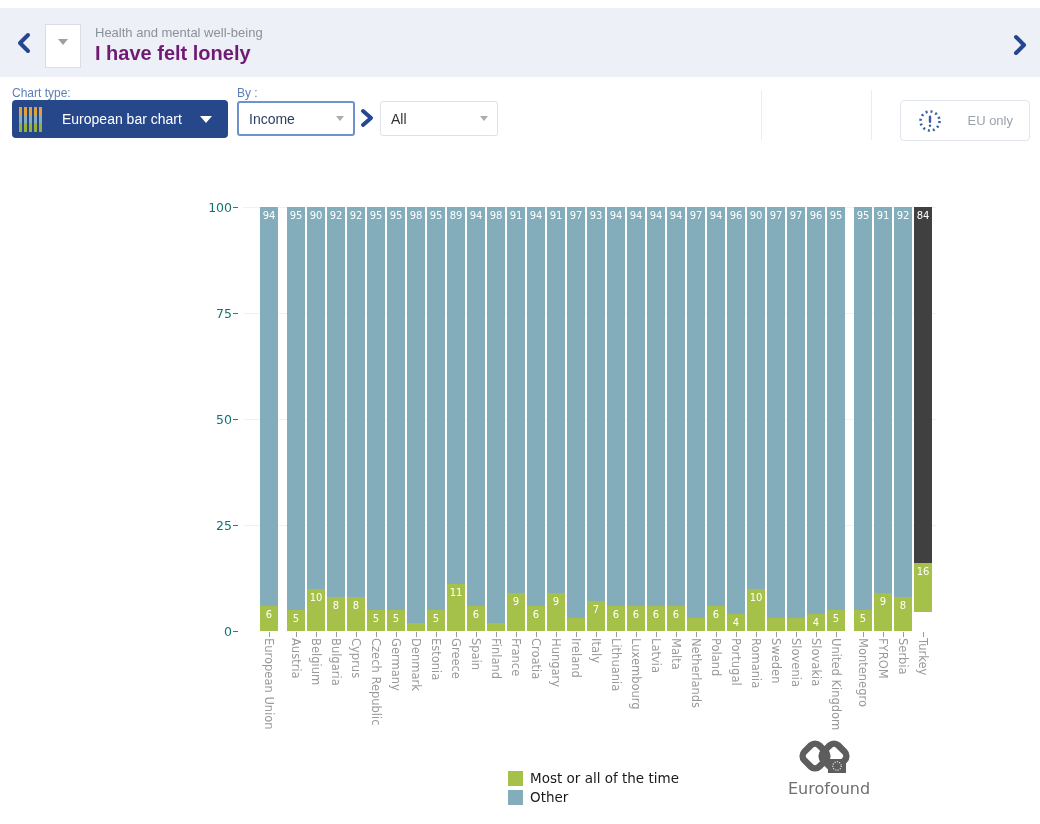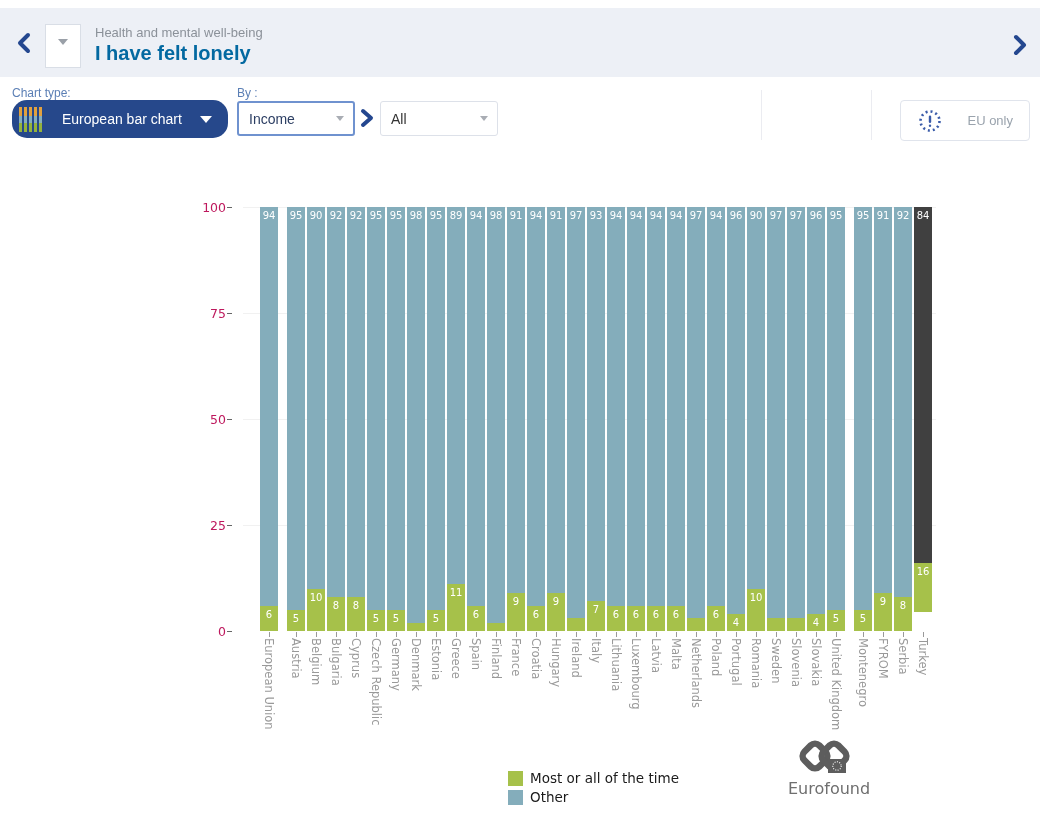--- a/index.html
+++ b/index.html
@@ -8,27 +8,27 @@
 
   
   #header { position:absolute; left:0; top:8px; width:1040px; height:69px; background:#edf0f6; }
   #prev-btn { position:absolute; left:14px; top:24px; width:22px; height:22px; cursor:pointer; }
   #next-btn { position:absolute; left:1008px; top:26px; width:22px; height:22px; cursor:pointer; }
   #series-dd { position:absolute; left:45px; top:16px; width:36px; height:44px; background:#ffffff;
                border:1px solid #d9dee6; cursor:pointer; }
   #series-dd .caret { position:absolute; left:12px; top:14px; width:0; height:0;
                border-left:5px solid transparent; border-right:5px solid transparent; border-top:6px solid #9aa0a8; }
   #breadcrumb { position:absolute; left:95px; top:17px; font-size:13px; color:#8b9199; }
-  #page-title { position:absolute; left:95px; top:34px; font-size:20px; font-weight:bold; color:#0369a1; }
+  #page-title { position:absolute; left:95px; top:34px; font-size:20px; font-weight:bold; color:#701a75; }
 
   
   #toolbar { position:absolute; left:0; top:77px; width:1040px; height:68px; background:#ffffff; }
   .tool-label { position:absolute; top:9px; font-size:12px; color:#5b7fb5; }
   #chart-type-btn { position:absolute; left:12px; top:23px; width:216px; height:38px; background:#26488b;
-        border-radius:15px; display:flex; align-items:center; cursor:pointer; }
+        border-radius:4px; display:flex; align-items:center; cursor:pointer; }
   #chart-type-icon { width:27px; height:27px; margin-left:5px; display:flex; gap:2px; padding:1px 2px; }
   #chart-type-icon i { flex:1; background:linear-gradient(to bottom,#e2a13f 0 38%, #86aebc 38% 64%, #94b23d 64% 100%); }
   #chart-type-btn .lbl { color:#ffffff; font-size:14px; margin-left:18px; }
   #chart-type-btn .caret { position:absolute; right:16px; width:0; height:0;
         border-left:6px solid transparent; border-right:6px solid transparent; border-top:7px solid #ffffff; }
   .select { position:absolute; top:24px; height:35px; width:118px; background:#fff; border-radius:3px;
         display:flex; align-items:center; cursor:pointer; }
   #income-select { left:237px; border:2px solid #6f92cf;text-align:center; }
   #all-select { left:380px; border:1px solid #dde1e9; }
   .select .val { margin-left:10px; font-size:14px; color:#2c3e63; }
@@ -38,22 +38,22 @@
   #by-chevron { position:absolute; left:359px; top:30px; width:16px; height:22px; }
   .vdiv { position:absolute; top:13px; width:1px; height:50px; background:#ebecf1; }
   #eu-only-btn { position:absolute; left:900px; top:23px; width:130px; height:41px; background:#fff;
         border:1px solid #e0e4ec; border-radius:4px; display:flex; align-items:center; cursor:pointer; }
   #eu-only-btn .lbl { position:absolute; right:16px; font-size:13px; color:#9aa3ad; }
 
   
   #chart { position:absolute; left:0; top:145px; width:1040px; height:679px;
            font-family:"DejaVu Sans", sans-serif; }
   .gridline { position:absolute; left:243px; width:693px; height:1px; background:#f1f1f1; }
-  .ytick { position:absolute; left:172px; width:60px; height:16px; display:flex; align-items:center;
-           justify-content:flex-end; font-size:12.5px; color:#be185d; }
+  .ytick { position:absolute; left:178px; width:60px; height:16px; display:flex; align-items:center;
+           justify-content:flex-end; font-size:12.5px; color:#0f766e; }
   .ytick i { display:block; width:5px; height:1px; background:#666; margin-left:1px; }
   #plot { position:absolute; left:243px; top:62px; display:flex; align-items:center; gap:2px;margin-left:17px; }
   .grp-spacer { width:5px; height:10px; }
   .col { width:18px; display:flex; flex-direction:column; align-items:center; }
   .stack { width:18px; height:424px; display:flex; flex-direction:column; }
   .seg { position:relative; width:18px; }
   .seglabel { position:absolute; top:3px; left:0; right:0; text-align:center; font-size:10px; color:#ffffff; }
   .xtick { width:1px; height:5px; background:#9a9a9a; margin-top:1px; }
   .xlabel { writing-mode:vertical-rl; text-orientation:mixed; font-size:11.5px; color:#999999;
             height:150px; margin-top:1px; white-space:nowrap; }

